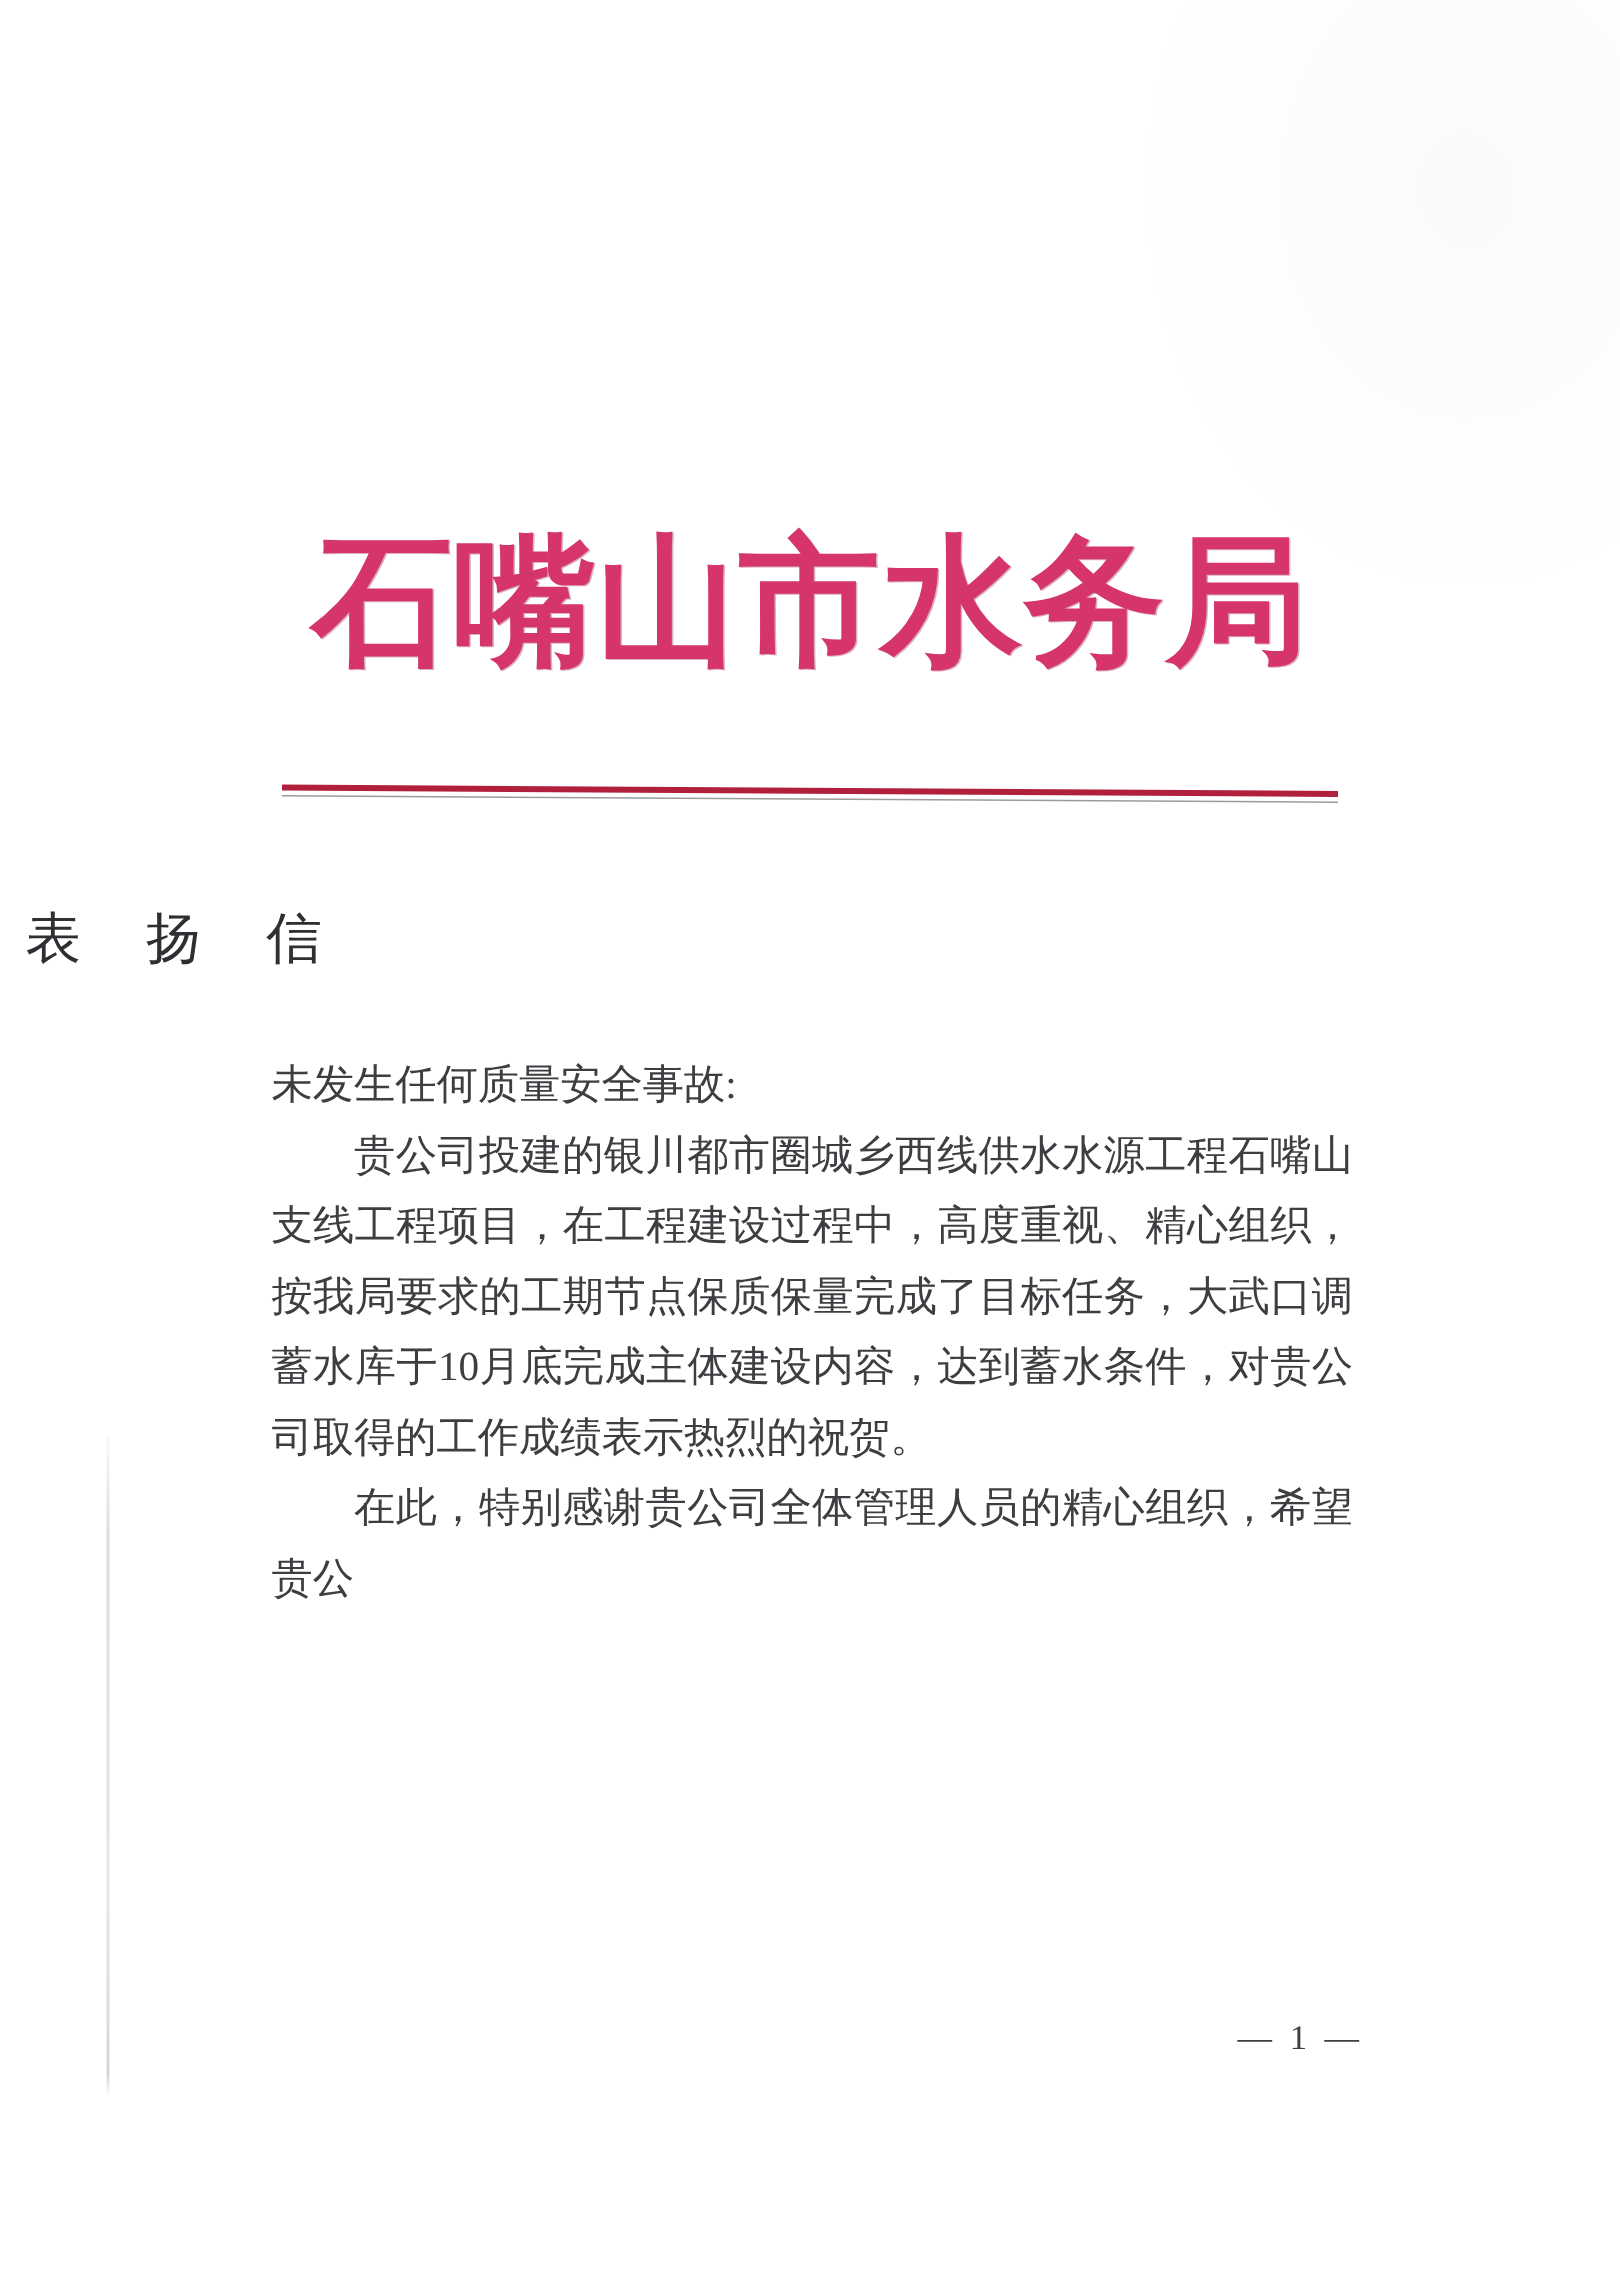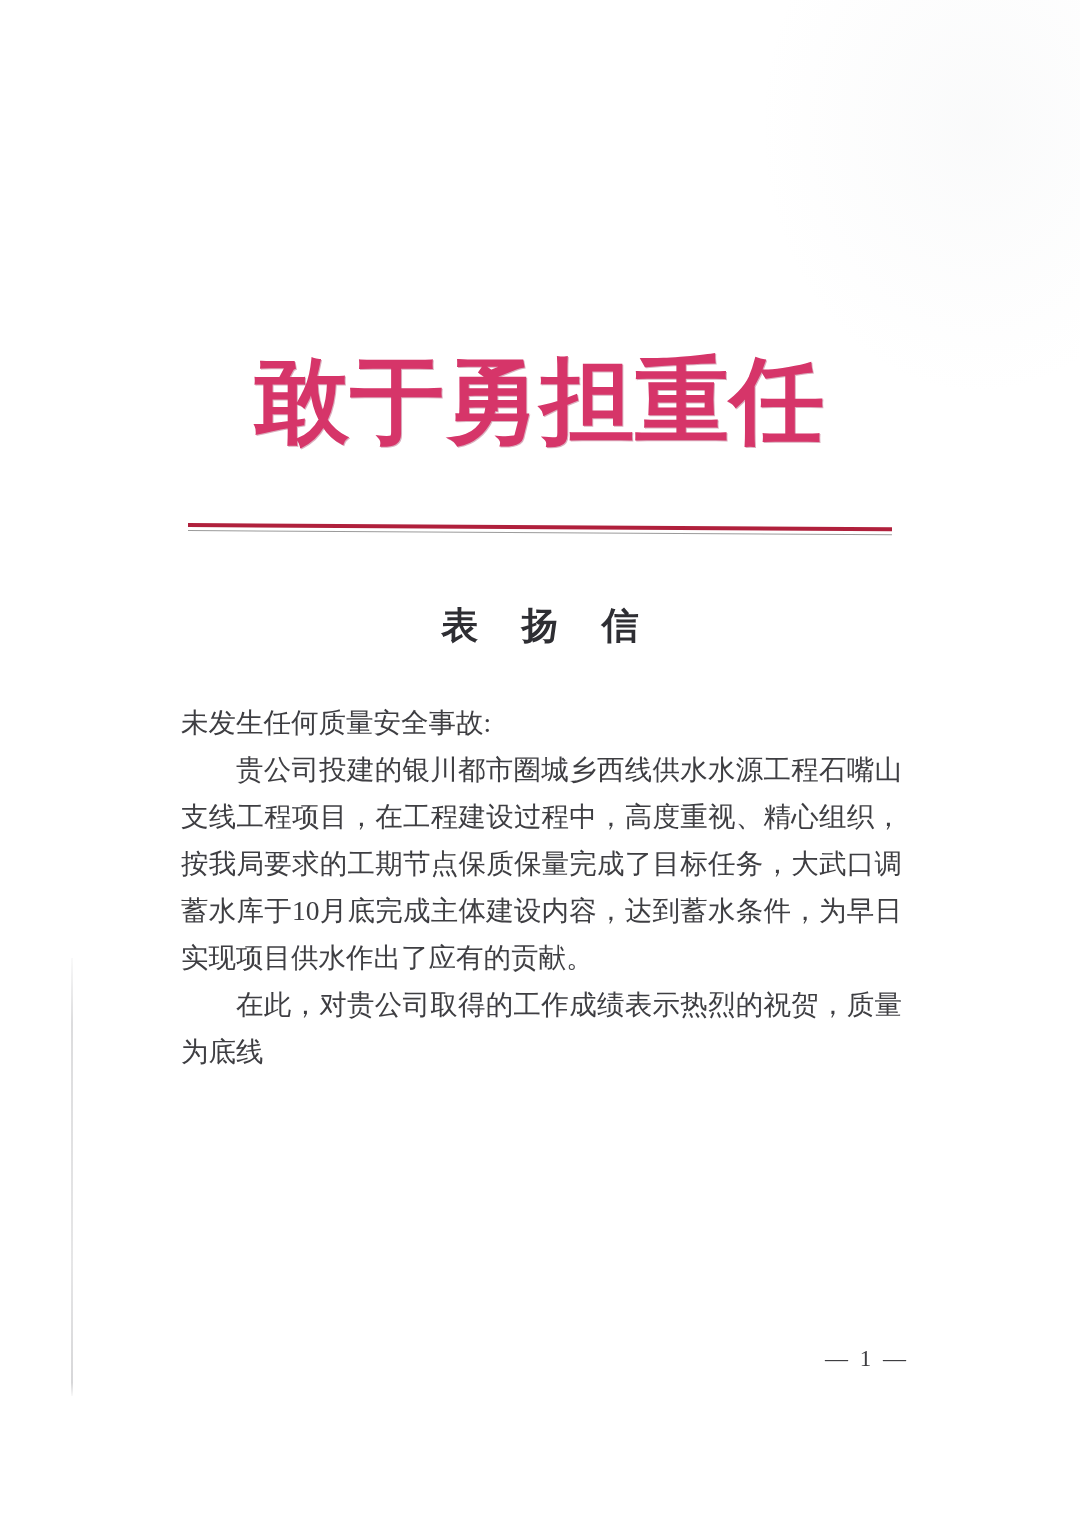--- a/index.html
+++ b/index.html
@@ -56,23 +56,22 @@
   .letterhead-rule .rule-gray {
     height: 1px;
     margin-top: 3px;
     background: var(--rule-gray);
   }
   .doc-title {
     position: absolute;
     top: 601px;
     left: 0;
     width: 100%;
-    text-align: center;
     font-size: 37px;
-    font-weight: 700;
+    font-weight: 400;
     letter-spacing: 17px;
     text-indent: 17px;
     color: var(--title-text);
     white-space: nowrap;
   }
   .letter-body {
     position: absolute;
     top: 699px;
     left: 181px;
     width: 721px;
@@ -110,32 +109,32 @@
     pointer-events: none;
   }
 </style>
 </head>
 <body>
 
 <div class="page">
 
   <div class="scan-noise"></div>
 
-  <div class="letterhead-name">敢于勇担重任</div>
+  <div class="letterhead-name">石嘴山市水务局</div>
 
   <div class="letterhead-rule">
     <div class="rule-red"></div>
     <div class="rule-gray"></div>
   </div>
 
   <div class="doc-title">表 扬 信</div>
 
   <div class="letter-body">
     <p class="salutation">未发生任何质量安全事故:</p>
-    <p class="para">贵公司投建的银川都市圈城乡西线供水水源工程石嘴山支线工程项目，在工程建设过程中，高度重视、精心组织，按我局要求的工期节点保质保量完成了目标任务，大武口调蓄水库于10月底完成主体建设内容，达到蓄水条件，为早日实现项目供水作出了应有的贡献。</p>
-    <p class="para">在此，对贵公司取得的工作成绩表示热烈的祝贺，质量为底线</p>
+    <p class="para">贵公司投建的银川都市圈城乡西线供水水源工程石嘴山支线工程项目，在工程建设过程中，高度重视、精心组织，按我局要求的工期节点保质保量完成了目标任务，大武口调蓄水库于10月底完成主体建设内容，达到蓄水条件，对贵公司取得的工作成绩表示热烈的祝贺。</p>
+    <p class="para">在此，特别感谢贵公司全体管理人员的精心组织，希望贵公</p>
   </div>
 
   <div class="page-number">— 1 —</div>
 
   <div class="scan-artifact-line"></div>
 
 </div>
 
 </body></html>

